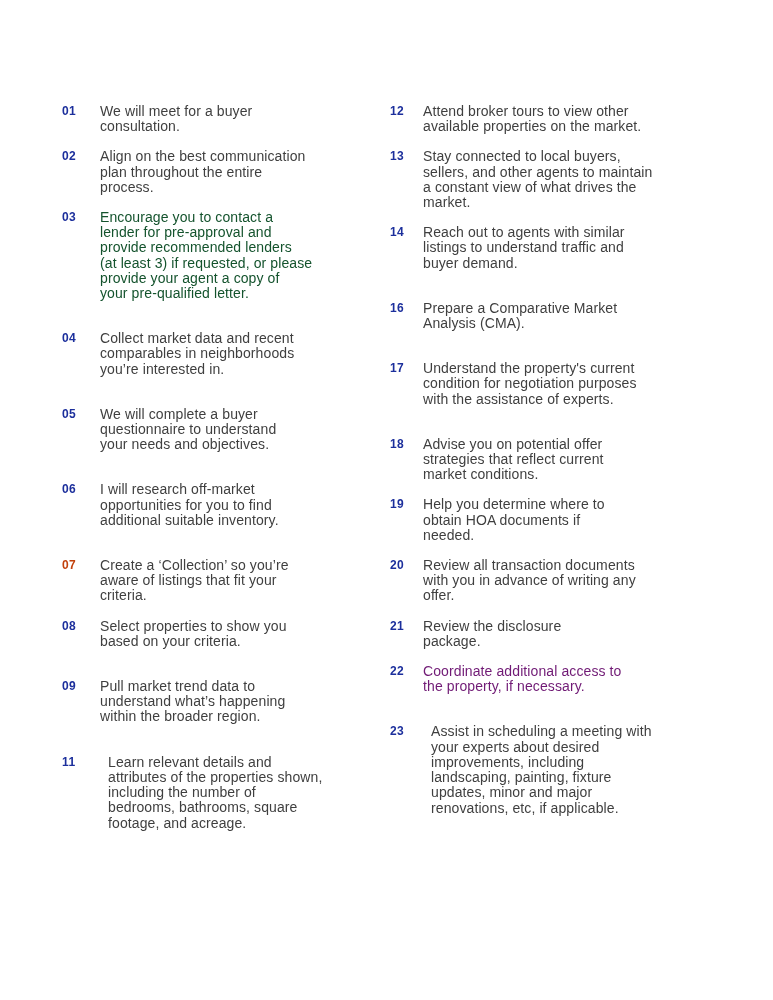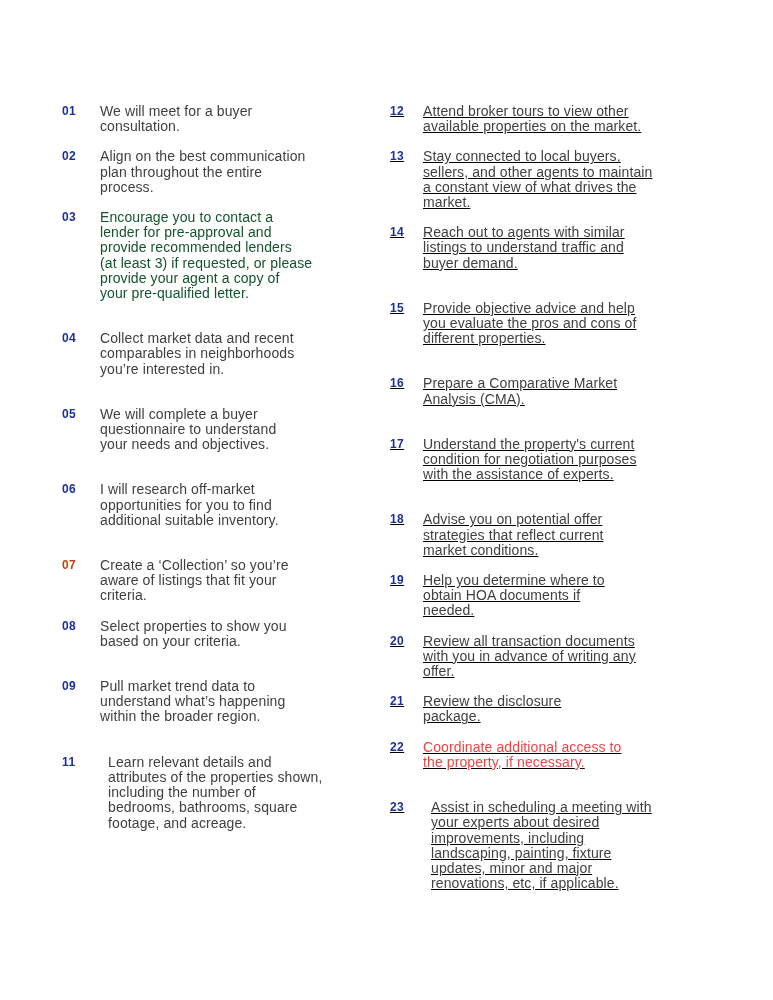--- a/index.html
+++ b/index.html
@@ -12,21 +12,21 @@
     overflow: hidden;
   }
   .columns {
     position: absolute;
     left: 62px;
     top: 104px;
     display: flex;
   }
   .col { display: block; }
   .col-left  { width: 303px; margin-right: 25px; }
-  .col-right { width: 325px; text-decoration: underline; }
+  .col-right { width: 325px; }
   .item {
     display: flex;
     align-items: flex-start;
     margin-bottom: 15px;
   }
   .item.gap-lg { margin-bottom: 30px; }
   .item:last-child { margin-bottom: 0; gap: 8px; }
   .num {
     flex: 0 0 38px;
     font-size: 12px;
@@ -128,26 +128,20 @@
 a constant view of what drives the
 market.</div>
         </div>
         <div class="item gap-lg">
           <span class="num" style="color: rgb(28, 47, 156);">14</span>
           <div class="text" style="color: rgb(63, 63, 63);">Reach out to agents with similar
 listings to understand traffic and
 buyer demand.</div>
         </div>
         <div class="item gap-lg">
-          <span class="num" style="color: rgb(28, 47, 156);">15</span>
-          <div class="text" style="color: rgb(63, 63, 63);">Provide objective advice and help
-you evaluate the pros and cons of
-different properties.</div>
-        </div>
-        <div class="item gap-lg">
           <span class="num" style="color: rgb(28, 47, 156);">16</span>
           <div class="text" style="color: rgb(63, 63, 63);">Prepare a Comparative Market
 Analysis (CMA).</div>
         </div>
         <div class="item gap-lg">
           <span class="num" style="color: rgb(28, 47, 156);">17</span>
           <div class="text" style="color: rgb(63, 63, 63);">Understand the property's current
 condition for negotiation purposes
 with the assistance of experts.</div>
         </div>
@@ -169,21 +163,21 @@
 with you in advance of writing any
 offer.</div>
         </div>
         <div class="item">
           <span class="num" style="color: rgb(28, 47, 156);">21</span>
           <div class="text" style="color: rgb(63, 63, 63);">Review the disclosure
 package.</div>
         </div>
         <div class="item gap-lg">
           <span class="num" style="color: rgb(28, 47, 156);">22</span>
-          <div class="text" style="color: #ef4444;">Coordinate additional access to
+          <div class="text" style="color: #701a75;">Coordinate additional access to
 the property, if necessary.</div>
         </div>
         <div class="item">
           <span class="num" style="color: rgb(28, 47, 156);">23</span>
           <div class="text" style="color: rgb(63, 63, 63);">Assist in scheduling a meeting with
 your experts about desired
 improvements, including
 landscaping, painting, fixture
 updates, minor and major
 renovations, etc, if applicable.</div>

